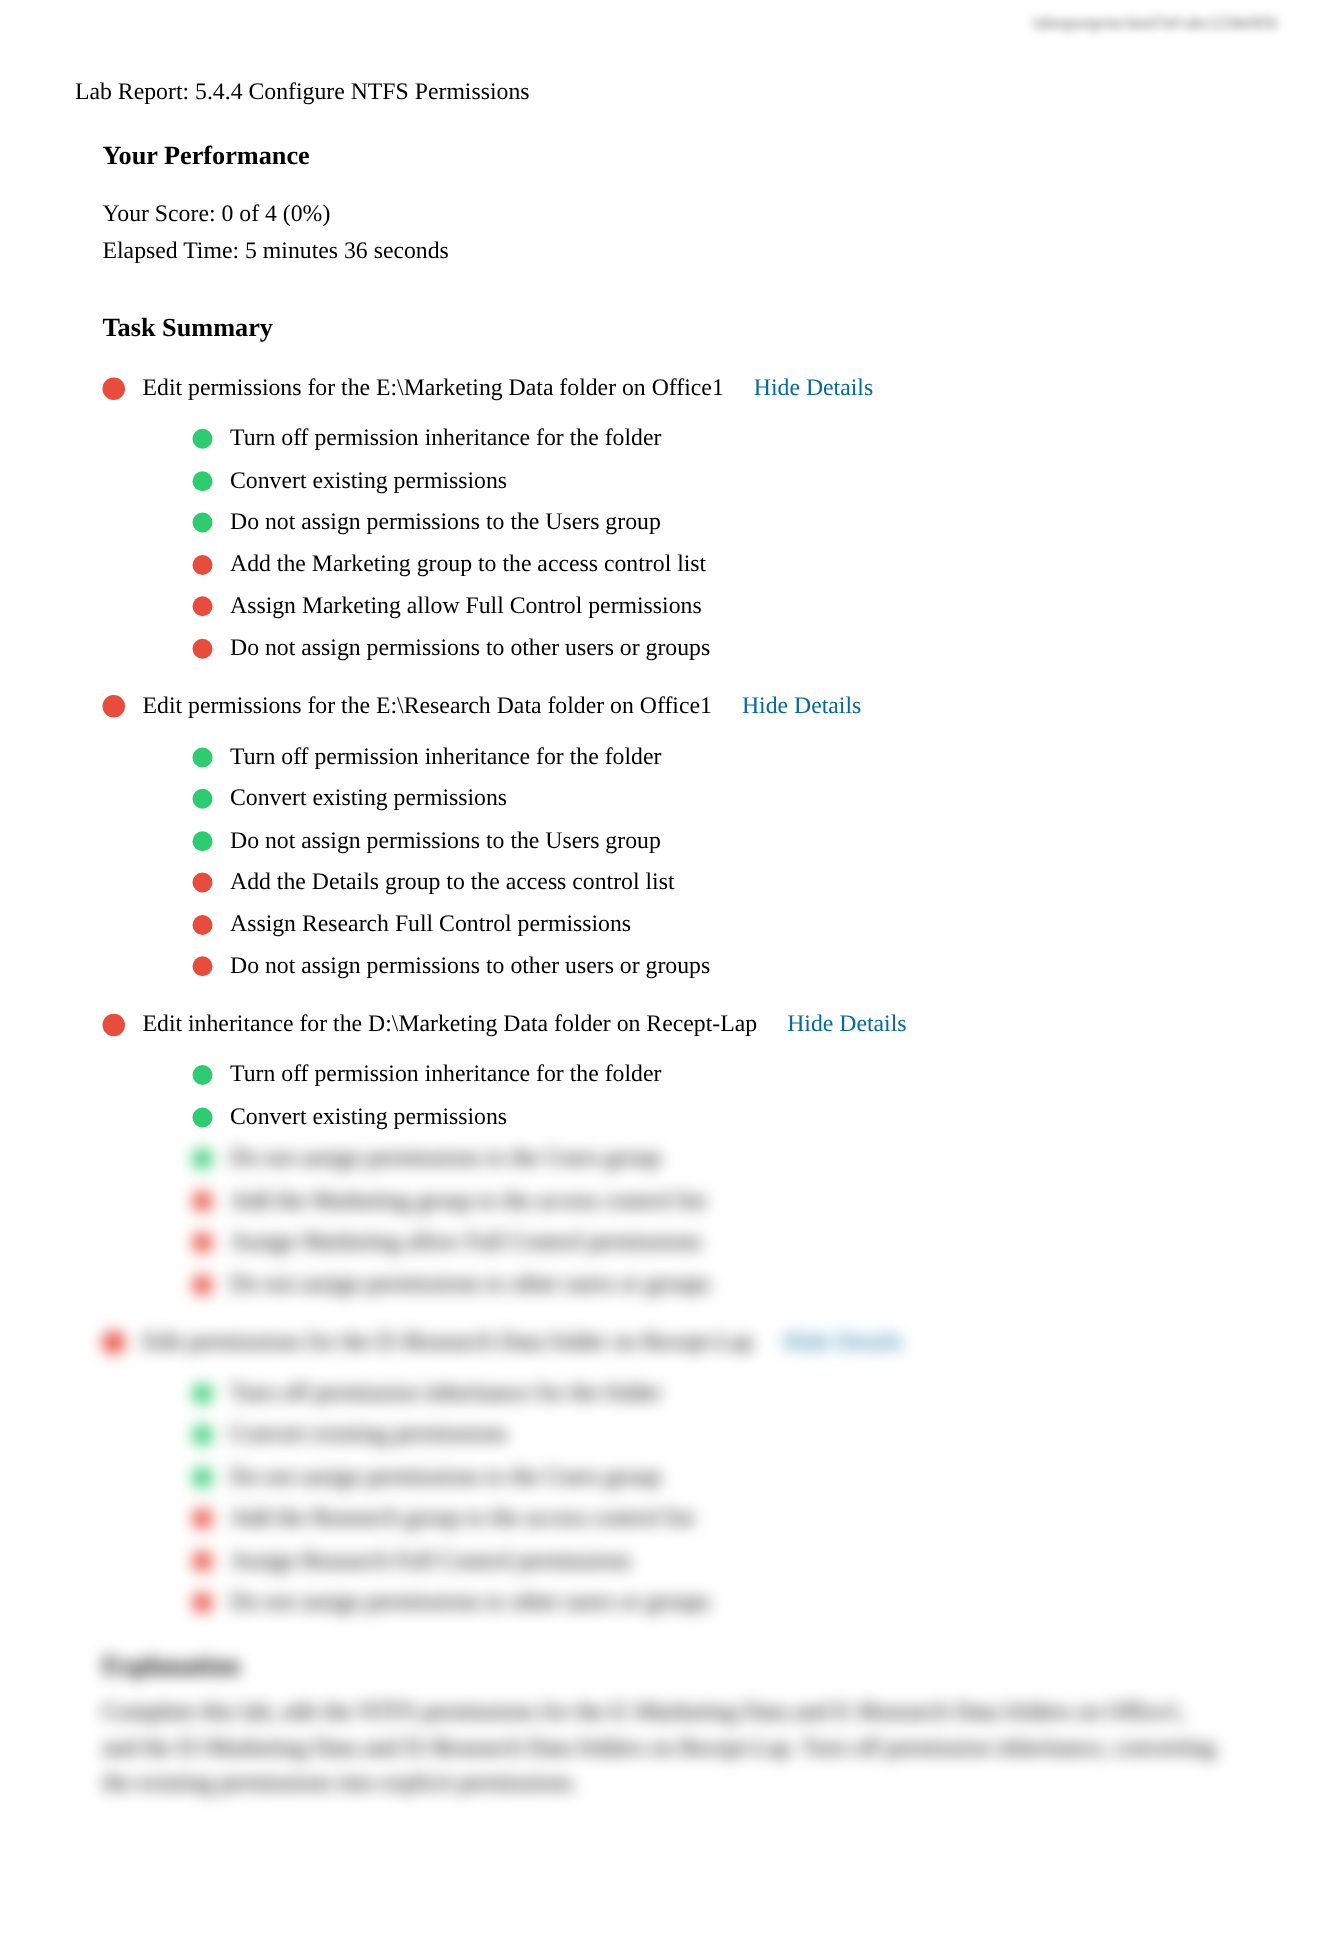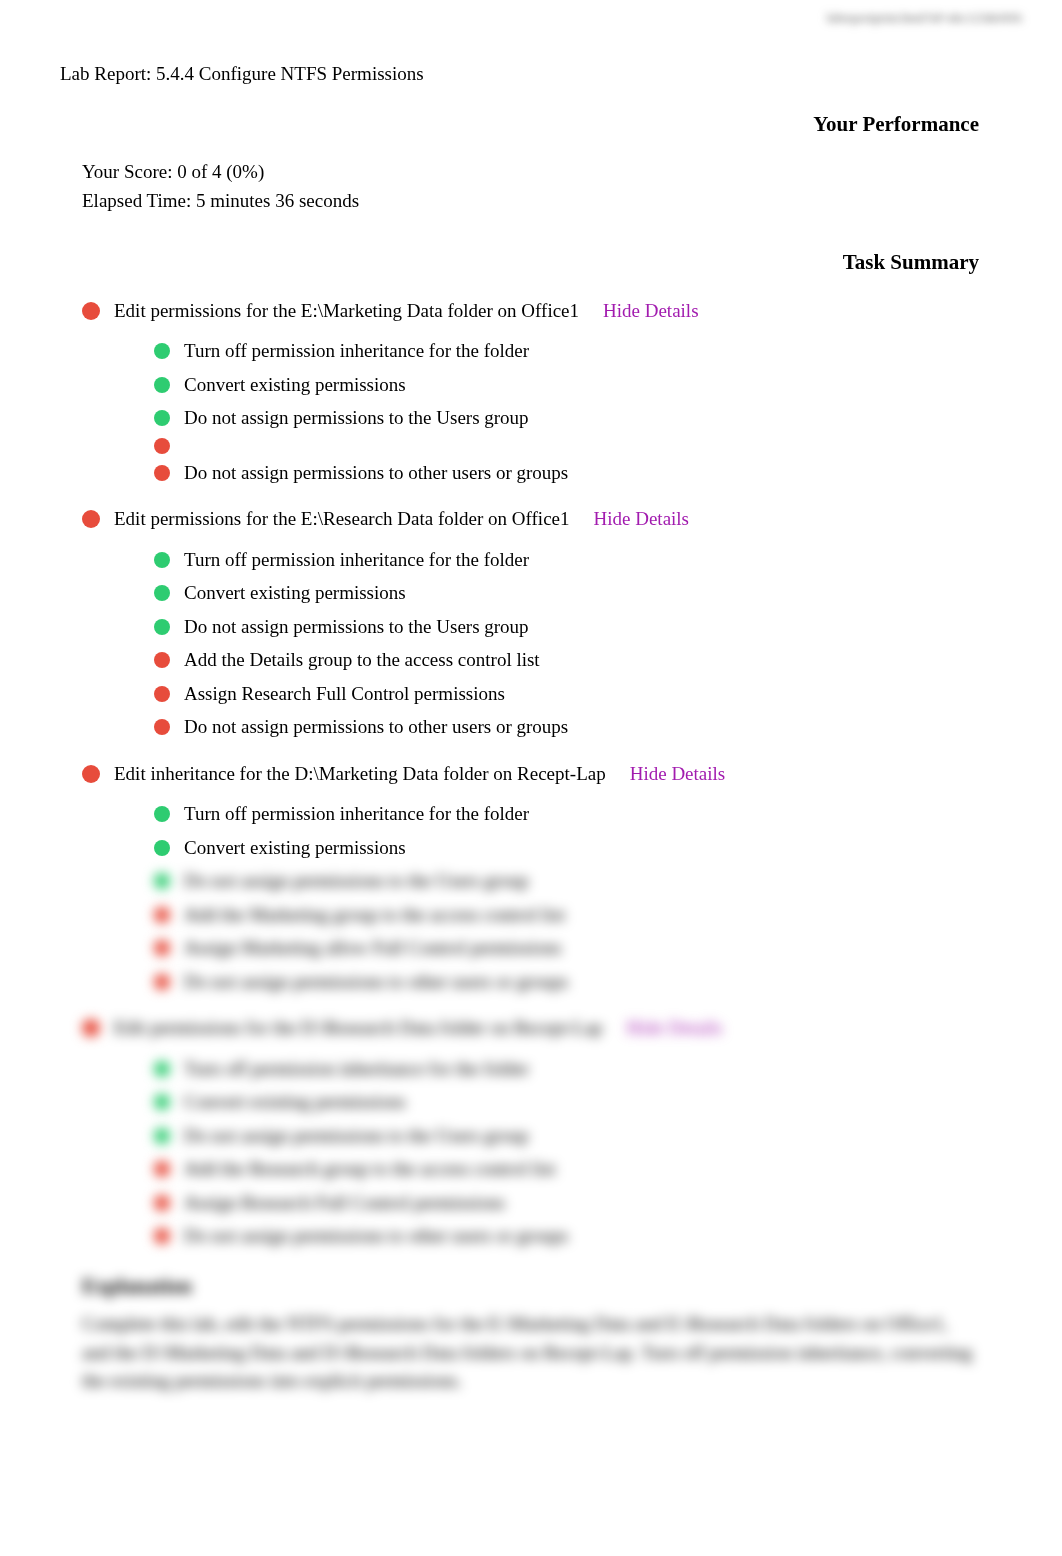--- a/index.html
+++ b/index.html
@@ -21,21 +21,20 @@
     .report-title {
       font-size: 19px;
       margin-bottom: 20px;
       font-weight: normal;
     }
     .section-heading {
       font-size: 21px;
       font-weight: bold;
       margin-left: 22px;
       margin-bottom: 18px;
-      text-align: right;
     }
     .score-block {
       display: flex;
       justify-content: space-between;
       margin-left: 22px;
       margin-right: 22px;
       margin-bottom: 32px;
     }
     .score-left {
       text-align: left;
@@ -69,21 +68,21 @@
     .status-fail {
       background: #e74c3c;
     }
     .status-pass {
       background: #2ecc71;
     }
     .task-title {
       font-size: 19px;
     }
     .hide-details {
-      color: #a21caf;
+      color: #0369a1;
       margin-left: 24px;
       font-size: 19px;
     }
     .subtasks {
       margin-left: 72px;
       margin-bottom: 18px;
     }
     .subtask {
       display: flex;
       align-items: center;
@@ -162,20 +161,25 @@
           <div class="subtask">
             <span class="sub-dot status-pass"></span>
             <span class="subtask-text">Convert existing permissions</span>
           </div>
           <div class="subtask">
             <span class="sub-dot status-pass"></span>
             <span class="subtask-text">Do not assign permissions to the Users group</span>
           </div>
           <div class="subtask">
             <span class="sub-dot status-fail"></span>
+            <span class="subtask-text">Add the Marketing group to the access control list</span>
+          </div>
+          <div class="subtask">
+            <span class="sub-dot status-fail"></span>
+            <span class="subtask-text">Assign Marketing allow Full Control permissions</span>
           </div>
           <div class="subtask">
             <span class="sub-dot status-fail"></span>
             <span class="subtask-text">Do not assign permissions to other users or groups</span>
           </div>
         </div>
       </div>
       <div class="task">
         <div class="task-header">
           <span class="status-dot status-fail"></span>

